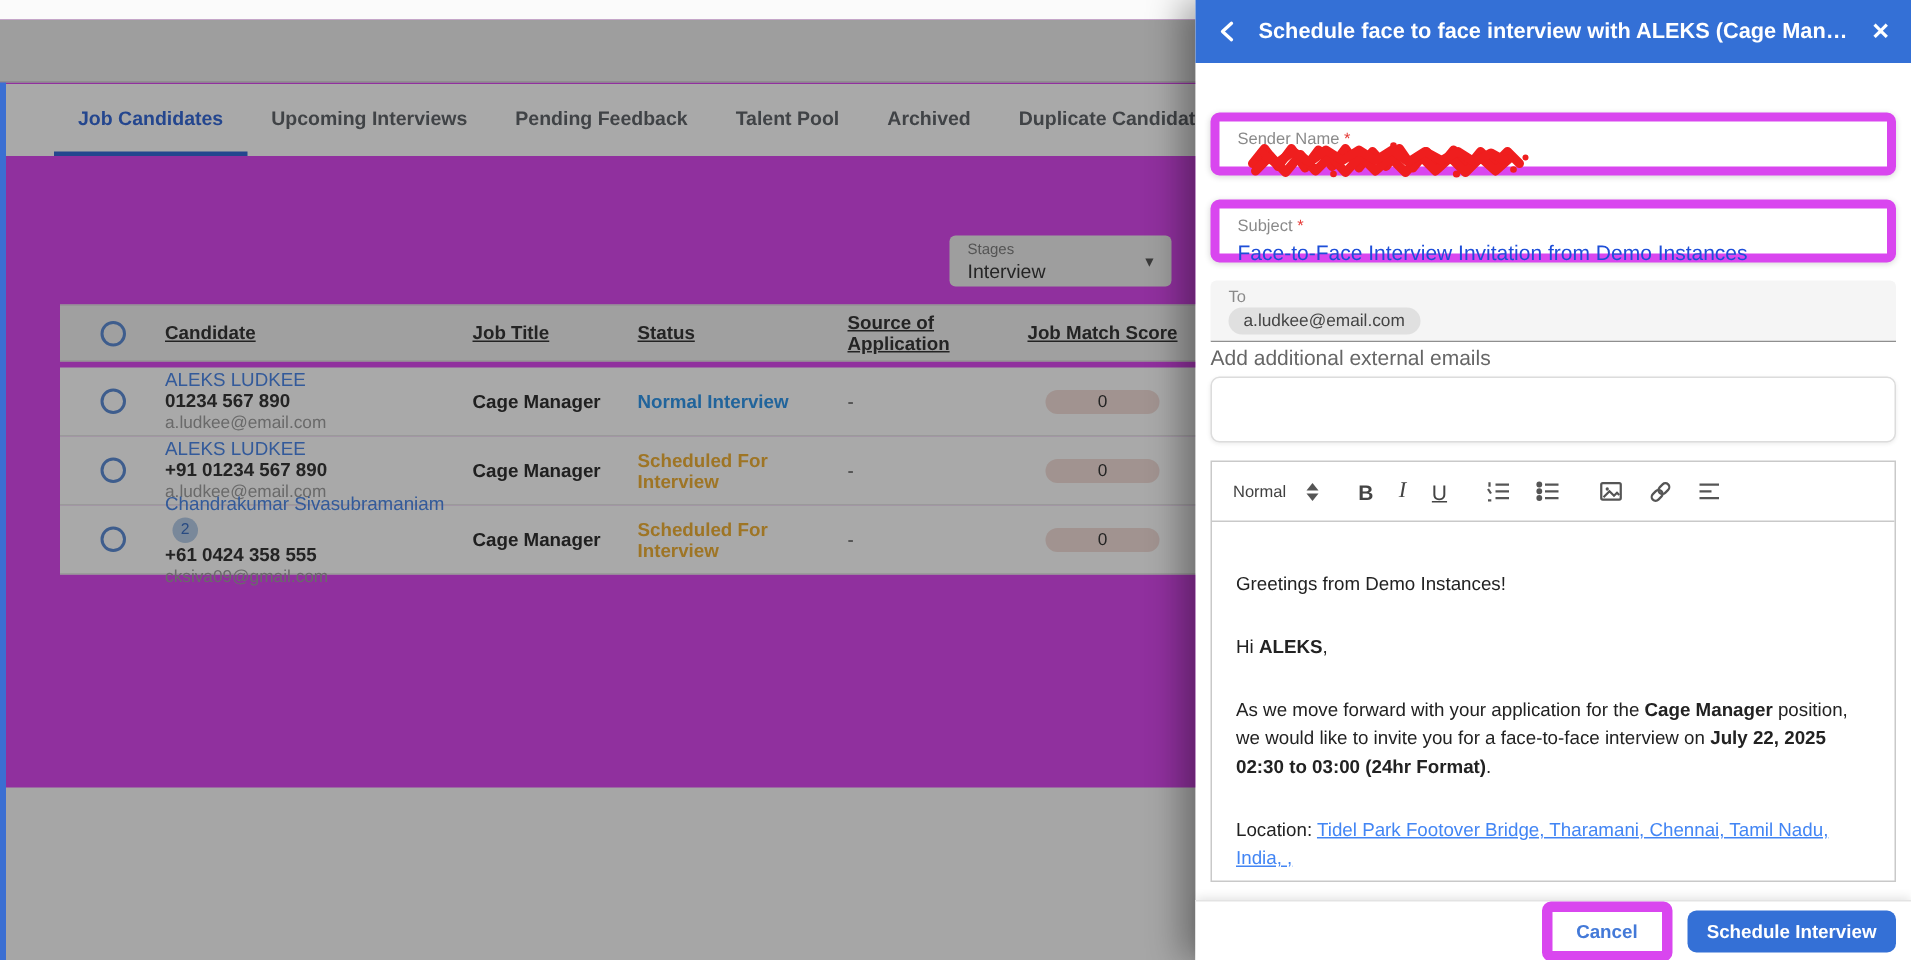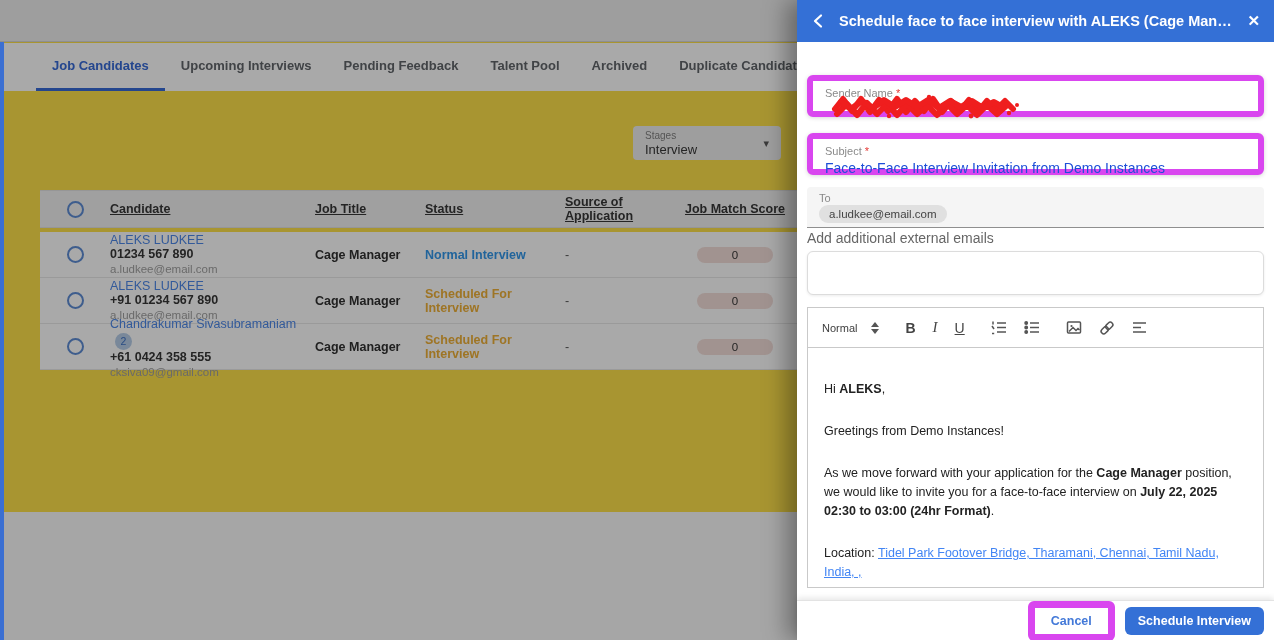--- a/index.html
+++ b/index.html
@@ -1,30 +1,30 @@
 <!DOCTYPE html>
 <html><head>
 <meta charset="utf-8">
 <style>
   * { margin:0; padding:0; box-sizing:border-box; }
   html,body { width:1274px; height:640px; overflow:hidden;
     font-family:"Liberation Sans", sans-serif; background:#fbfbfb; }
   .stage { position:relative; width:1274px; height:640px; }
 
   
-  .left-page { position:absolute; inset:0; width:1274px; height:512px; background:#fde047; }
+  .left-page { position:absolute; inset:0; width:1274px; height:512px; background:#d946ef;margin-top:13px; }
   .topbar { position:absolute; left:0; top:0; width:100%; height:42px;
     background:#efefef; border-bottom:1px solid #d6d6d6; }
   .tabbar { position:absolute; left:0; top:43px; width:100%; height:48px;
     background:#ffffff; display:flex; align-items:stretch; padding-left:36px; }
   .tab { display:flex; align-items:center; padding:0 16px; font-size:13px; font-weight:bold;
     color:#5f6368; border-bottom:3px solid transparent; cursor:pointer; white-space:nowrap; }
   .tab.active { color:#3367d6; border-bottom-color:#3367d6; }
 
-  .stages-select { position:absolute; left:633px; top:126px; width:148px; height:34px;
+  .stages-select { position:absolute; left:633px; top:144px; width:148px; height:34px;
     background:#efefef; border-radius:4px; padding:4px 12px; }
   .stages-select .lbl { font-size:10px; color:#7d7d7d; }
   .stages-select .val { font-size:13px; color:#333; margin-top:1px; }
   .stages-select .caret { position:absolute; right:12px; top:11px; font-size:11px; color:#555; }
 
   .cand-table { position:absolute; left:40px; top:190px; width:1200px; }
   .thead { display:flex; align-items:center; height:38px; background:#f2f2f2;
     border-top:1px solid #e2e2e2; border-bottom:1px solid #e2e2e2; margin-bottom:4px; }
   .trow { display:flex; align-items:center; height:46px; background:#ffffff;
     border-bottom:1px solid #e8e8e8; }
@@ -303,22 +303,22 @@
           <span class="tb-btn">
             <svg class="tb-svg" width="16" height="15" viewBox="0 0 16 15">
               <line x1="1" y1="3" x2="14" y2="3"></line>
                 <line x1="1" y1="7.5" x2="9" y2="7.5"></line>
               <line x1="1" y1="12" x2="14" y2="12"></line>
             </svg>
           </span>
         </div>
 
         <div class="ed-content">
+          <p>Greetings from Demo Instances!</p>
           <p><span>Hi </span><span class="b">ALEKS</span><span>,</span></p>
-          <p>Greetings from Demo Instances!</p>
           <p><span>As we move forward with your application for the </span><span class="b">Cage Manager</span><span> position, we would like to invite you for a face-to-face interview on </span><span class="b">July 22, 2025 02:30 to 03:00 (24hr Format)</span><span>.</span></p>
           <p><span>Location: </span><span class="body-link">Tidel Park Footover Bridge, Tharamani, Chennai, Tamil Nadu, India, ,</span></p>
 
         </div>
       </div>
     </div>
 
     <div class="panel-footer">
       <button class="btn-cancel">Cancel</button>
       <button class="btn-primary">Schedule Interview</button>

